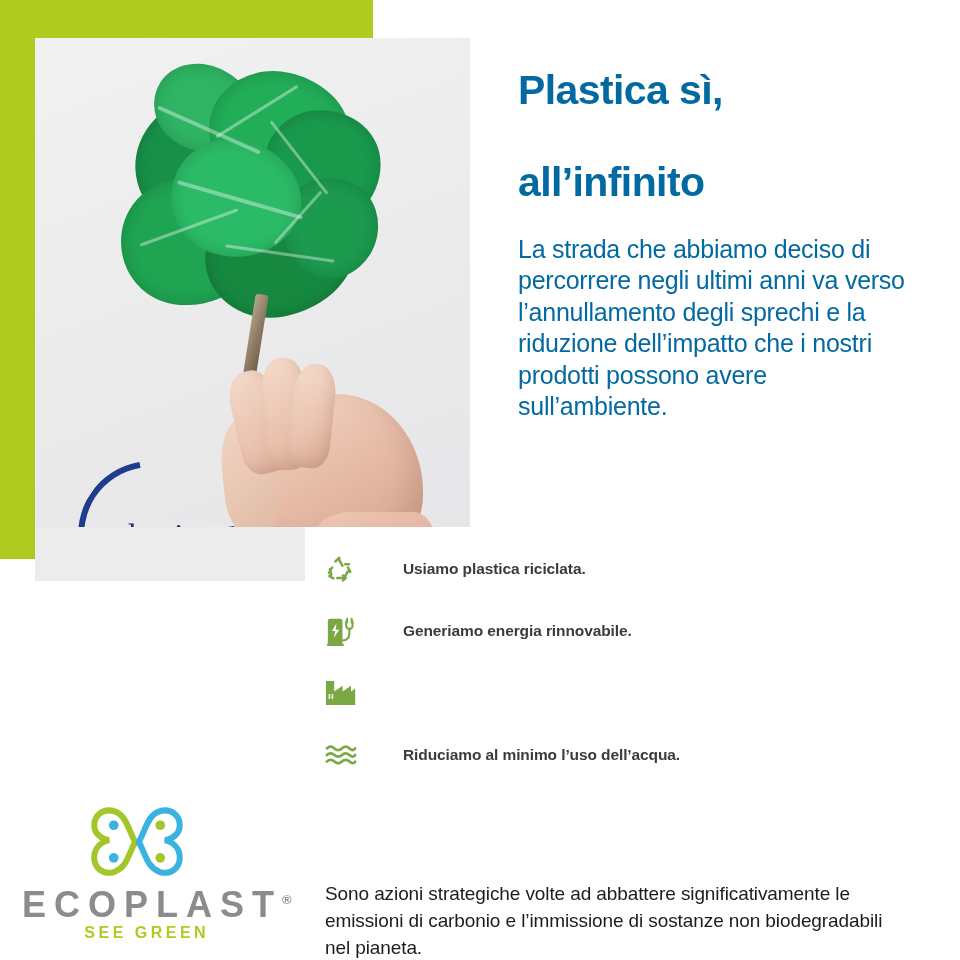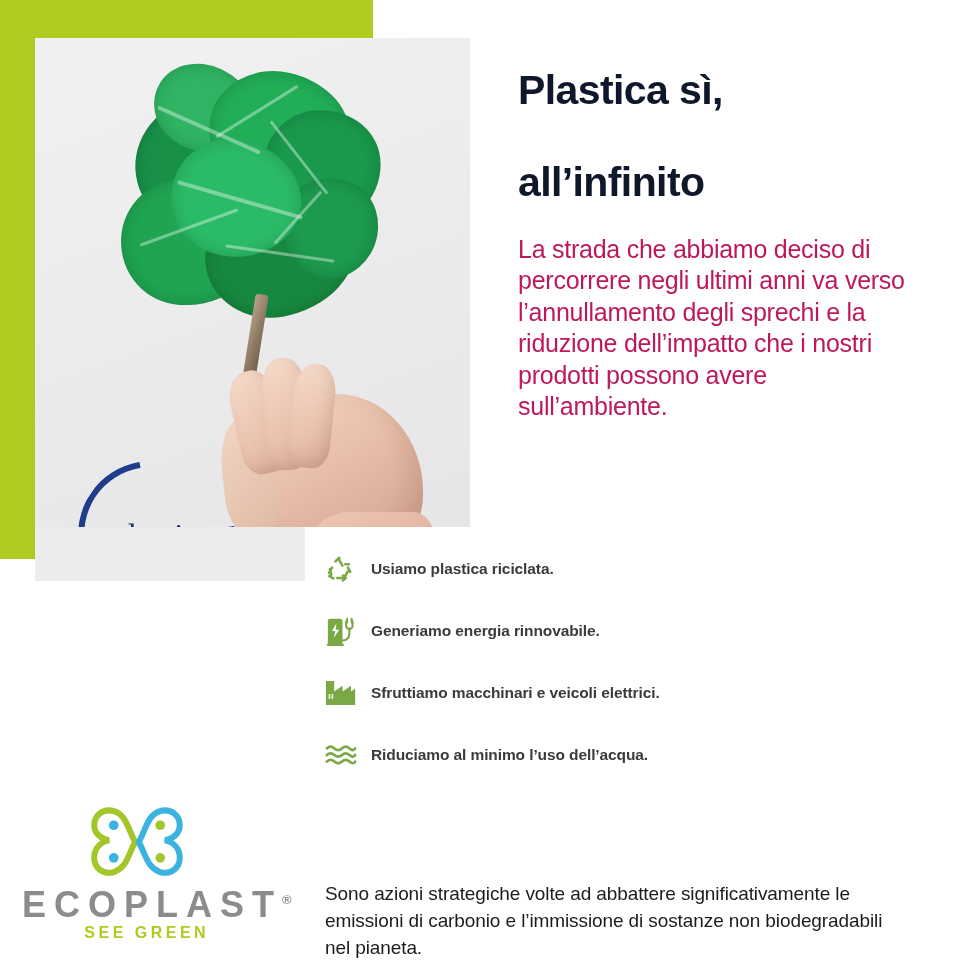--- a/index.html
+++ b/index.html
@@ -173,29 +173,29 @@
   .content {
     position: absolute;
     left: 518px;
     top: 68px;
     width: 400px;
   }
   .headline {
     font-size: 41px;
     line-height: 1.12;
     font-weight: 700;
-    color: #0f172a;
+    color: #0369a1;
     letter-spacing: -0.6px;
     margin: 0;
   }
   .lede {
     margin: 28px 0 0 0;
     font-size: 25px;
     line-height: 1.26;
-    color: #be185d;
+    color: #0369a1;
     letter-spacing: -0.25px;
     width: 390px;
   }
 
   
   .bullets {
     position: absolute;
     left: 325px;
     top: 538px;
     width: 600px;
@@ -212,20 +212,21 @@
     display: flex;
     align-items: center;
     justify-content: flex-start;
     color: #7aa845;
   }
   .bullet-text {
     font-size: 15.5px;
     font-weight: 700;
     color: #3b3b3b;
     letter-spacing: -0.1px;
+    margin-left: 32px;
   }
 
   
   .footnote {
     position: absolute;
     left: 325px;
     top: 862px;
     width: 585px;
     font-size: 19px;
     line-height: 1.42;
@@ -369,21 +370,20 @@
     </div>
 
     <div class="bullet">
       <span class="bullet-icon">
         <svg width="32" height="26" viewBox="0 0 32 26" fill="currentColor">
           <path d="M1 1 h8.2 v10.4 l8.4 -5.6 v5.6 l8.4 -5.6 v5.6 l4.2 -2.8 V25 H1 Z"></path>
           <rect x="3.6" y="14" width="1.6" height="5" fill="#ffffff" opacity="0.85"></rect>
           <rect x="6.6" y="14" width="1.6" height="5" fill="#ffffff" opacity="0.85"></rect>
         </svg>
       </span>
-      <span class="bullet-text">Sfruttiamo macchinari e veicoli elettrici.</span>
     </div>
 
     <div class="bullet">
       <span class="bullet-icon">
         <svg width="32" height="24" viewBox="0 0 34 24" fill="none" stroke="currentColor" stroke-width="2.8" stroke-linecap="round">
           <path d="M2 5 q4 -3.6 8 0 t8 0 t8 0 t6 0"></path>
           <path d="M2 12 q4 -3.6 8 0 t8 0 t8 0 t6 0"></path>
           <path d="M2 19 q4 -3.6 8 0 t8 0 t8 0 t6 0"></path>
         </svg>
       </span>

